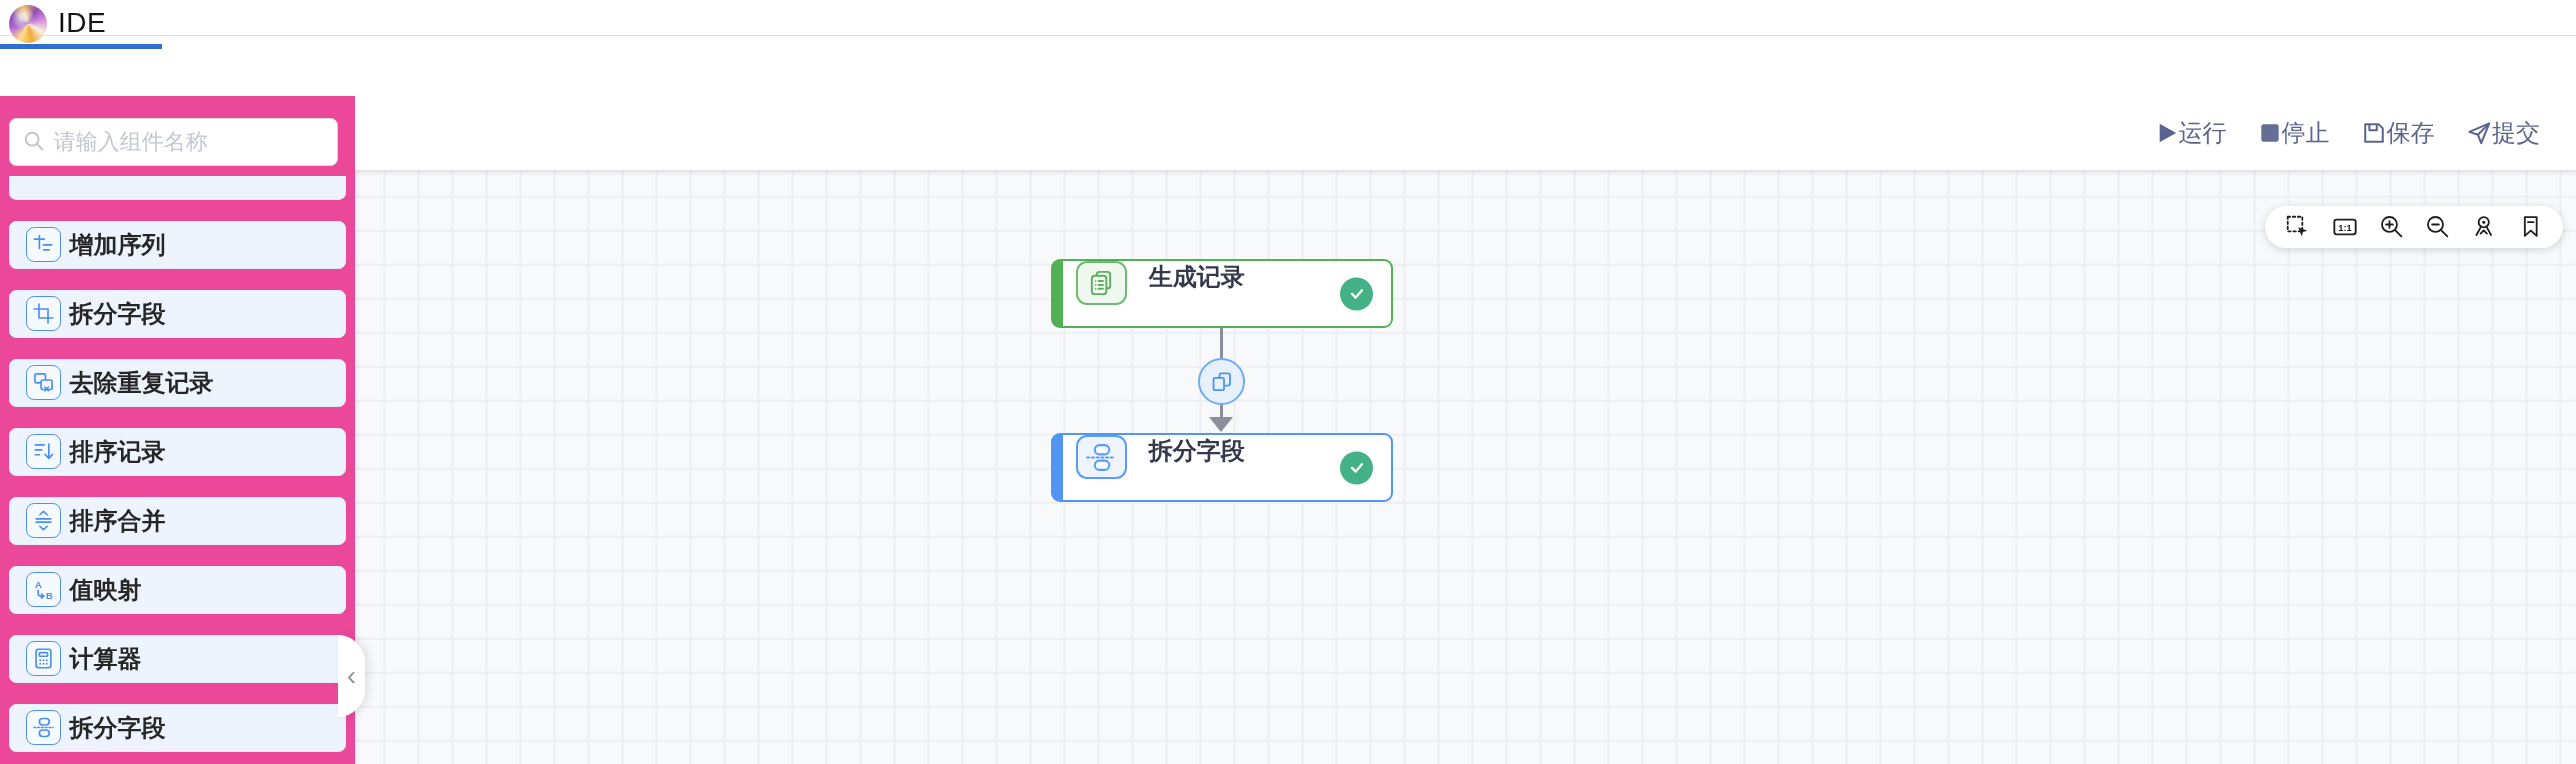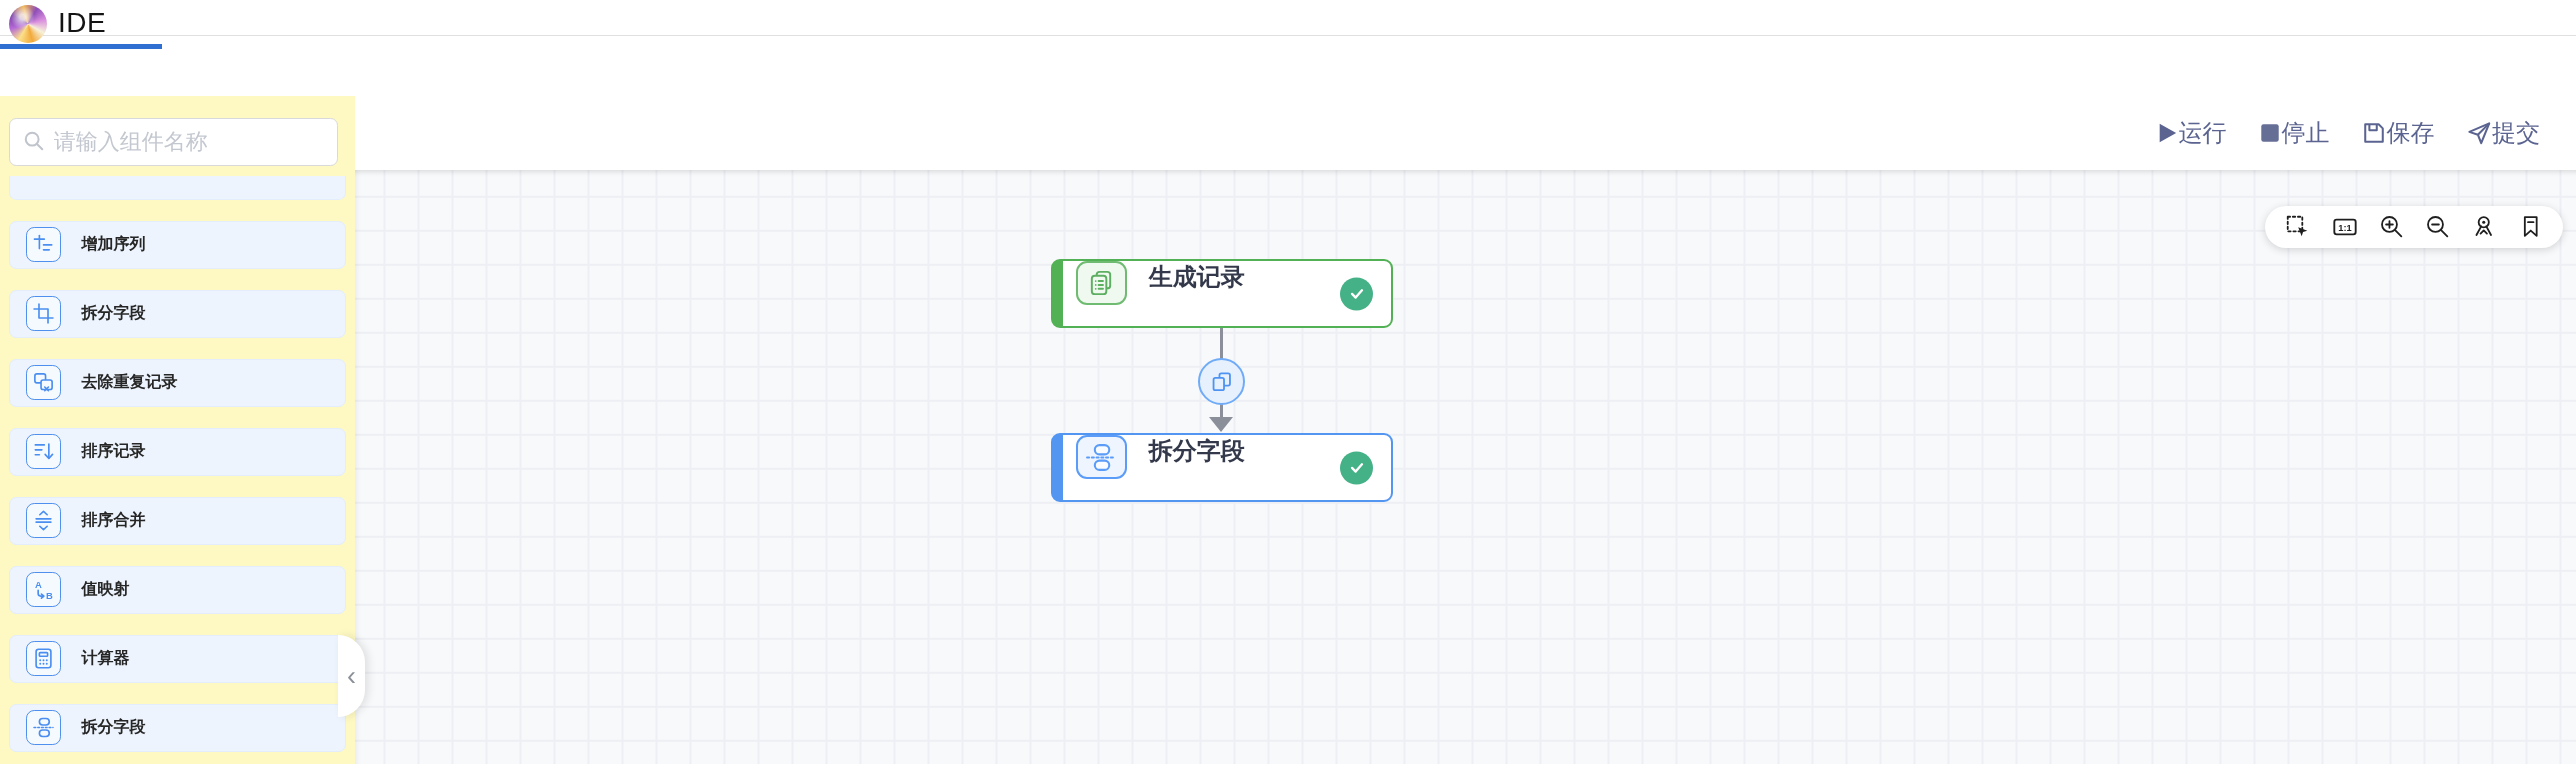--- a/index.html
+++ b/index.html
@@ -28,34 +28,34 @@
   .tab-close { font-size:22px; color:#9aa0a6; margin-left:3.6px; cursor:pointer; }
   .tab-expand { margin-left:auto; margin-right:16.4px; color:#5b6493; cursor:pointer; display:grid; place-items:center; }
 
   
   .actionbar { position:absolute; left:355px; right:0; top:96px; height:74px; background:#fff;
     display:flex; justify-content:flex-end; align-items:center; gap:33px; padding-right:36px; }
   .abtn { display:flex; align-items:center; color:#5b6490; font-size:24px; cursor:pointer; }
   .abtn svg { display:block; }
 
   
-  .sidebar { position:absolute; left:0; top:96px; bottom:0; width:355px; background:#fef9c3; z-index:5; }
+  .sidebar { position:absolute; left:0; top:96px; bottom:0; width:355px; background:#ec4899; z-index:5; }
   .search-box { position:absolute; left:9px; top:22px; width:329px; height:48px;
     border:1.8px solid #d9d9d9; border-radius:7.3px; background:#fff; display:flex; align-items:center; padding:0 12.7px; }
   .search-box input { border:none; outline:none; flex:1; margin-left:9px; font-size:22px; color:#333;
     font-family:"Liberation Sans", sans-serif; background:transparent; }
   .search-box input::placeholder { color:#c3c7cf; }
   .comp-list { position:absolute; left:0; top:75px; bottom:0; width:355px; overflow:hidden; padding:0 9px; }
   .comp-item { display:flex; align-items:center; height:48px; margin-top:21px; background:#edf4fd;
     border:0.9px solid #e3edfb; border-radius:7.3px; padding-left:16.4px; cursor:grab; }
   .comp-item.partial { height:24px; margin-top:4.5px; border-radius:0 0 7.3px 7.3px; border-top:none; }
   .comp-icon { width:35px; height:35px; border-radius:8.2px; border:1.8px solid #4f90ee; background:#f5faff;
     display:grid; place-items:center; flex:none; }
   .comp-icon svg { stroke:#4a8ef0; fill:none; stroke-width:2; stroke-linecap:round; stroke-linejoin:round; }
-  .comp-label { margin-left:20px; font-size:16px; font-weight:600; color:#262626; }
+  .comp-label { margin-left:8px; font-size:24px; font-weight:600; color:#262626; }
 
   .collapse-handle { position:absolute; left:338px; top:635px; width:27px; height:82px; background:#fff;
     border-radius:0 41px 41px 0; box-shadow:3.6px 0 9px rgba(0,0,0,.10); display:grid; place-items:center;
     color:#8c9199; font-size:27px; z-index:6; cursor:pointer; }
 
   
   .canvas { position:absolute; left:355px; top:170px; right:0; bottom:0;
     background-color:#f8f9fa;
     background-image:linear-gradient(#edeff4 1.8px, transparent 1.8px),
                      linear-gradient(90deg, #edeff4 1.8px, transparent 1.8px);

